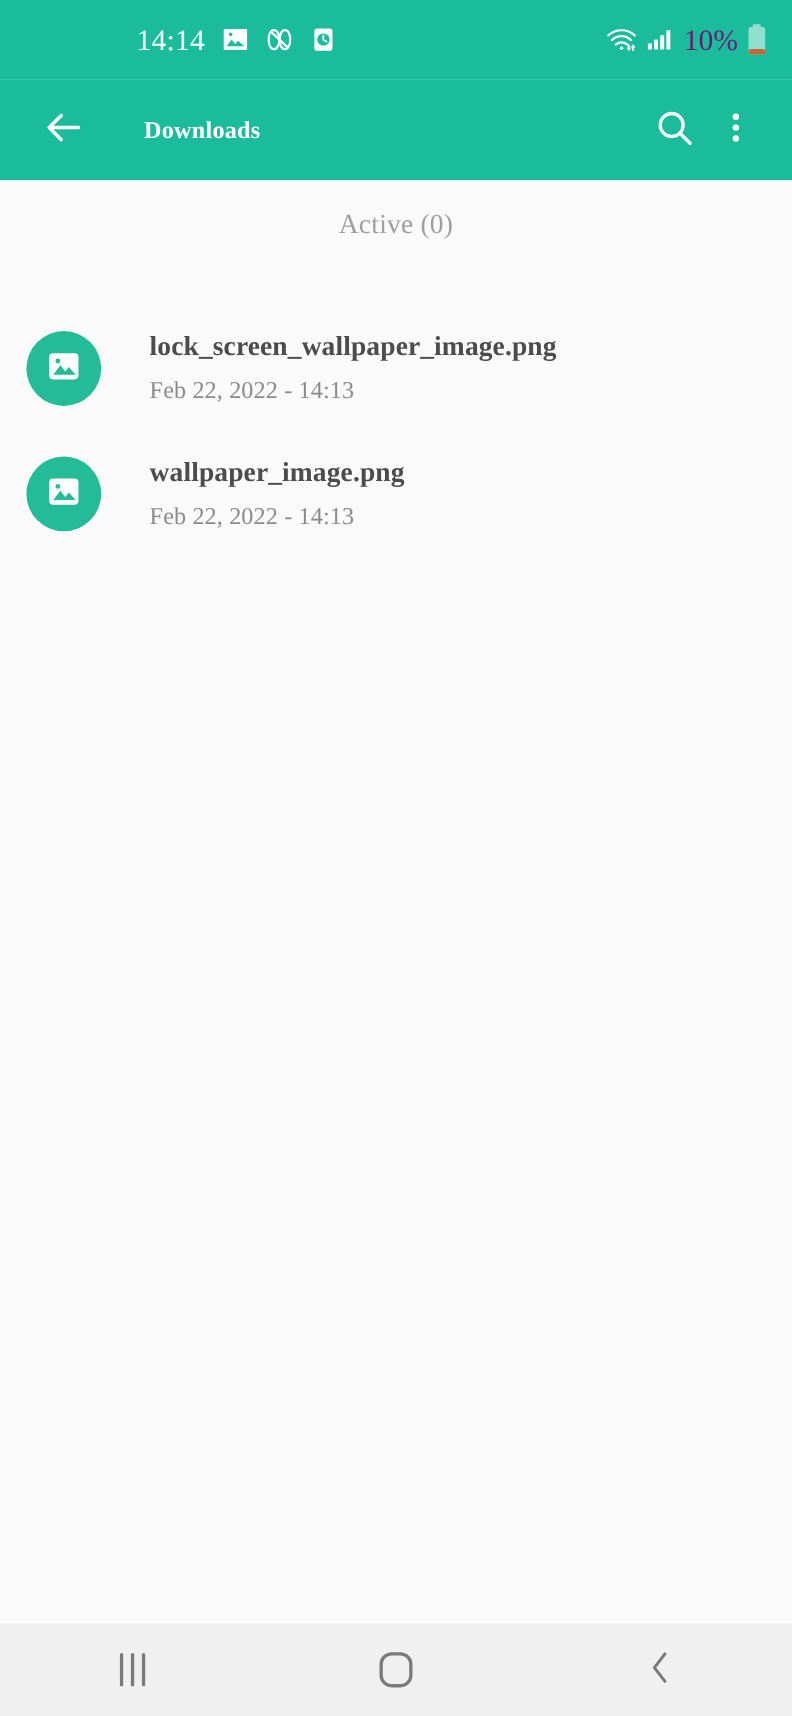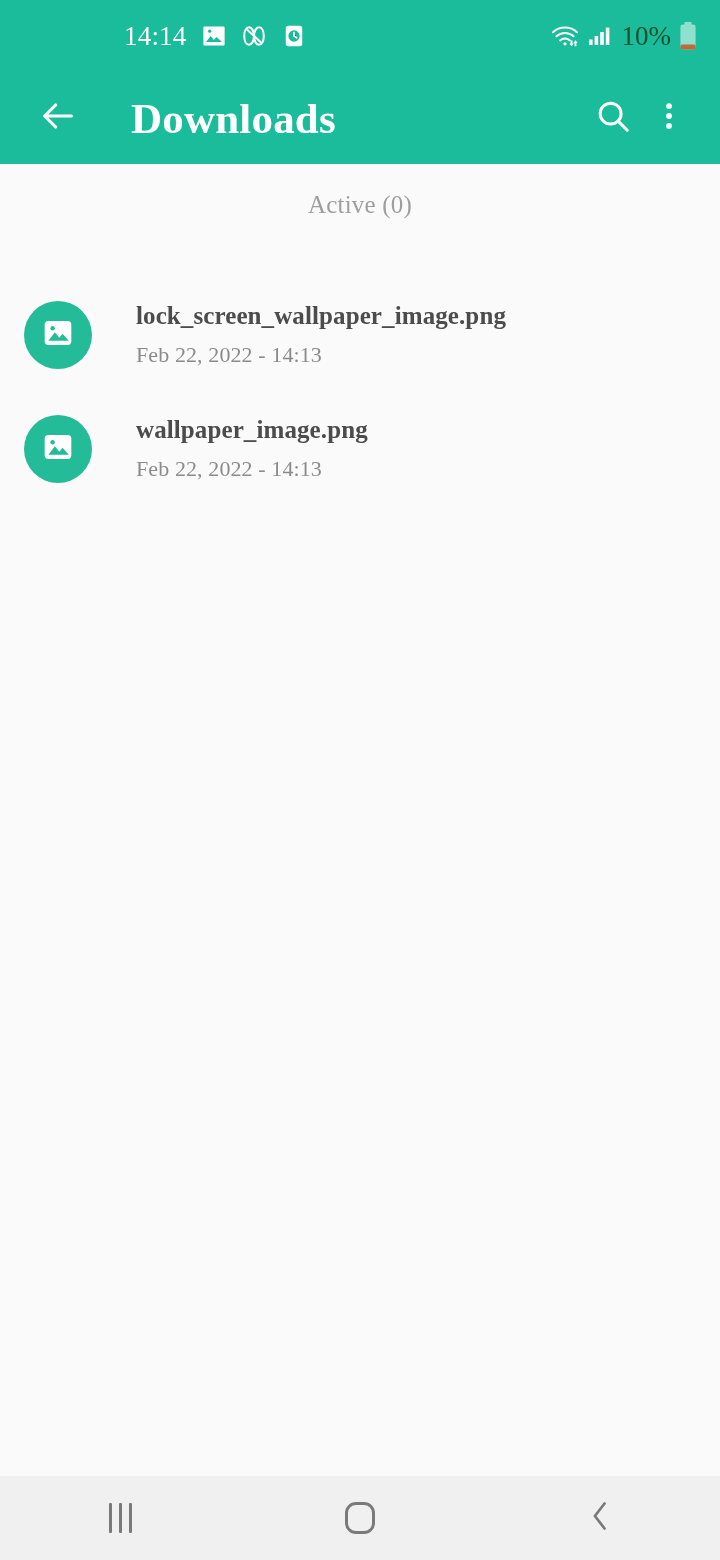--- a/index.html
+++ b/index.html
@@ -52,21 +52,21 @@
     line-height: 1;
   }
 
   .status-right {
     display: flex;
     align-items: center;
     gap: 7px;
   }
 
   .battery-text {
-    color: #14532d;
+    color: #701a75;
     font-size: 27px;
     font-weight: 400;
     line-height: 1;
     margin-left: 2px;
   }
 
   .sicon { display: block; }
 
   
   .app-bar {
@@ -83,21 +83,21 @@
     height: 56px;
     display: flex;
     align-items: center;
     justify-content: center;
     cursor: pointer;
     flex: 0 0 auto;
   }
 
   .app-title {
     color: #ffffff;
-    font-size: 43px;
+    font-size: 22px;
     font-weight: 700;
     letter-spacing: 0.2px;
     margin-left: 45px;
     flex: 1 1 auto;
     white-space: nowrap;
   }
 
   .appbar-action {
     width: 62px;
     height: 62px;

